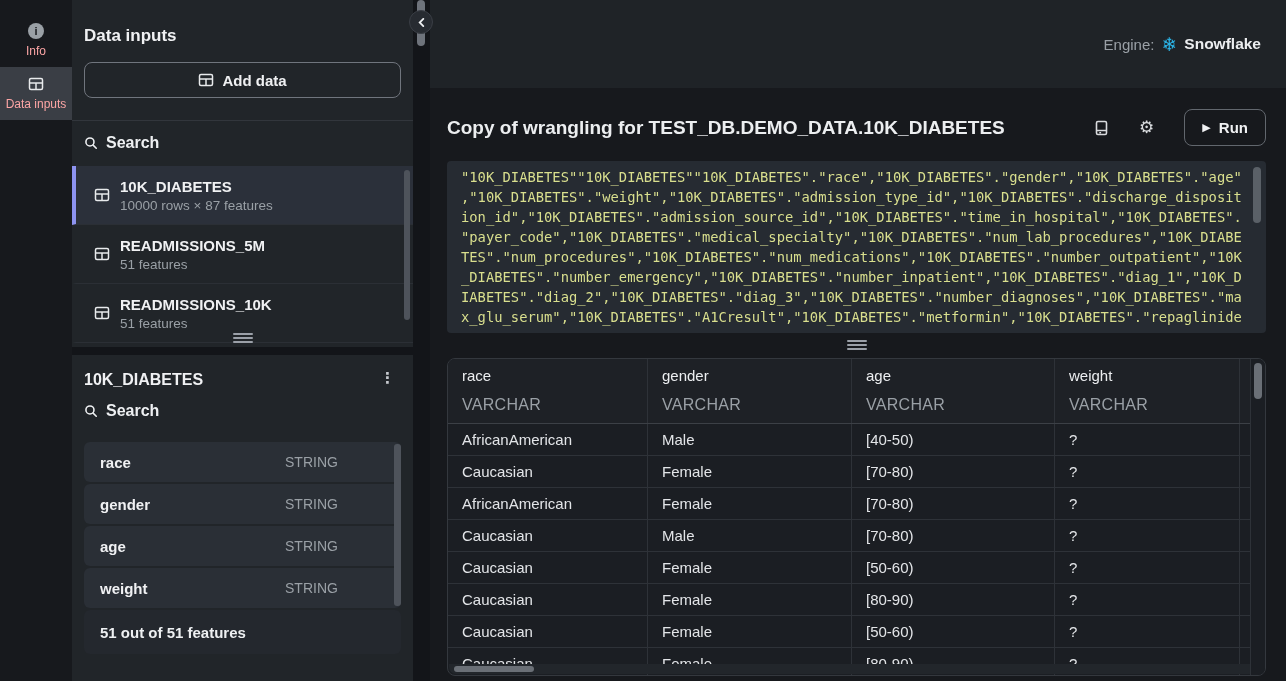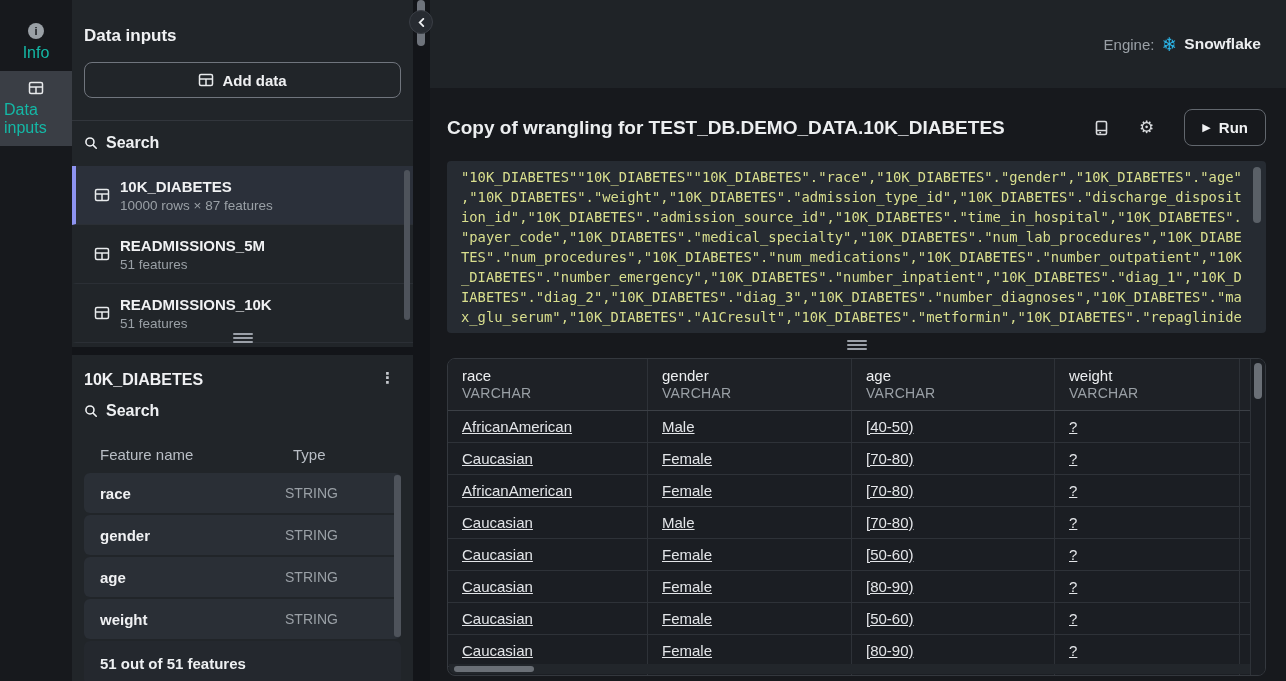--- a/index.html
+++ b/index.html
@@ -5,21 +5,21 @@
   * { margin:0; padding:0; box-sizing:border-box; }
   html,body { background:#0f1114; }
   body { font-family:"Liberation Sans", sans-serif; }
 
   .app { position:relative; width:1286px; height:681px; background:#131519; display:flex; overflow:hidden; color:#e8eaec; }
 
   
   .rail { width:72px; background:#17191d; flex:0 0 auto; display:flex; flex-direction:column; align-items:stretch; padding-top:14px; }
   .rail-item { display:flex; flex-direction:column; align-items:center; gap:5px; padding:9px 4px; cursor:pointer; }
   .rail-item.active { background:#3a3e45; }
-  .rail-label { font-size:16px; color:#14b8a6; }
+  .rail-label { font-size:12px; color:#fca5a5; }
   .info-badge { width:16px; height:16px; border-radius:50%; background:#9aa0a6; color:#17191d; font-size:11px; font-weight:bold; display:flex; align-items:center; justify-content:center; }
   .gicon { width:16px; height:16px; display:block; color:#e8eaec; }
 
   
   .left-col { width:341px; flex:0 0 auto; display:flex; flex-direction:column; gap:8px; background:#131519; }
   .panel { background:#212529; position:relative; overflow:hidden; }
   .panel-top { height:347px; padding:26px 12px 0 12px; }
   .panel-bottom { flex:1; padding:16px 12px 0 12px; }
 
   .panel-h1 { font-size:17px; font-weight:bold; color:#f0f1f3; }
@@ -82,24 +82,24 @@
   .grip-mid { position:static; transform:none; margin:7px auto 0 auto; display:flex; flex-direction:column; gap:2px; width:20px; cursor:row-resize; }
   .grip-mid i { display:block; width:20px; height:2px; background:#9ba0a8; border-radius:1px; }
 
   .results-wrap { margin-top:8px; height:318px; border:1px solid #34383e; border-radius:8px; background:#1b1e23; display:flex; overflow:hidden; position:relative; }
   .table-main { flex:1; display:flex; flex-direction:column; min-width:0; overflow:hidden; }
   .trow { display:grid; grid-template-columns:200px 204px 203px 185px 1fr; }
   .thead { background:#1e2126; border-bottom:1px solid #3c4046; flex:0 0 auto; }
   .th { padding:8px 14px 9px 14px; border-right:1px solid #2e3238; }
   .th:nth-child(5){ border-right:none; }
   .th .cname { font-size:15px; color:#eceef0; }
-  .th .ctype { font-size:14px; color:#9aa0a6; margin-top:1px; letter-spacing:0.3px; }
+  .th .ctype { font-size:16px; color:#9aa0a6; margin-top:12px; letter-spacing:0.3px; }
   .tbody { flex:1; overflow:hidden; }
   .trow.data { border-bottom:1px solid #2e3238; height:32px; }
-  .td { font-size:15px; color:#e3e5e8; padding:0 14px; display:flex; align-items:center; border-right:1px solid #2e3238; overflow:hidden; white-space:nowrap;text-decoration:underline; }
+  .td { font-size:15px; color:#e3e5e8; padding:0 14px; display:flex; align-items:center; border-right:1px solid #2e3238; overflow:hidden; white-space:nowrap; }
   .td:nth-child(5){ border-right:none; }
   .h-scrollbar { position:absolute; left:1px; right:15px; bottom:1px; height:10px; background:#22262b; border-radius:0 0 0 7px; display:flex; align-items:center; }
   .h-thumb { margin-left:5px; width:80px; height:6px; border-radius:3px; background:#6a6f76; }
   .v-gutter { width:15px; flex:0 0 auto; background:#1b1e23; border-left:1px solid #2e3238; position:relative; }
   .v-thumb { position:absolute; top:4px; left:3px; width:8px; height:36px; border-radius:4px; background:#6a6f76; }
 </style>
 </head>
 <body>
 
 <div class="app">
@@ -182,24 +182,20 @@
         <h2 class="fp-title">10K_DIABETES</h2>
         <button class="kebab">⋮</button>
       </div>
       <div class="search-row">
         <svg class="search-svg" viewBox="0 0 16 16" fill="none" stroke="#eef0f2" stroke-width="1.8" stroke-linecap="round">
             <circle cx="6.8" cy="6.8" r="4.6"></circle>
             <path d="M10.4 10.4 14 14"></path>
           </svg>
         <span>Search</span>
       </div>
-      <div class="fcols">
-        <span class="fc-name">Feature name</span>
-        <span class="fc-type">Type</span>
-      </div>
       <div class="feature-list">
         <div class="feature-card">
           <span class="fname">race</span>
           <span class="ftype">STRING</span>
         </div>
         <div class="feature-card">
           <span class="fname">gender</span>
           <span class="ftype">STRING</span>
         </div>
         <div class="feature-card">

